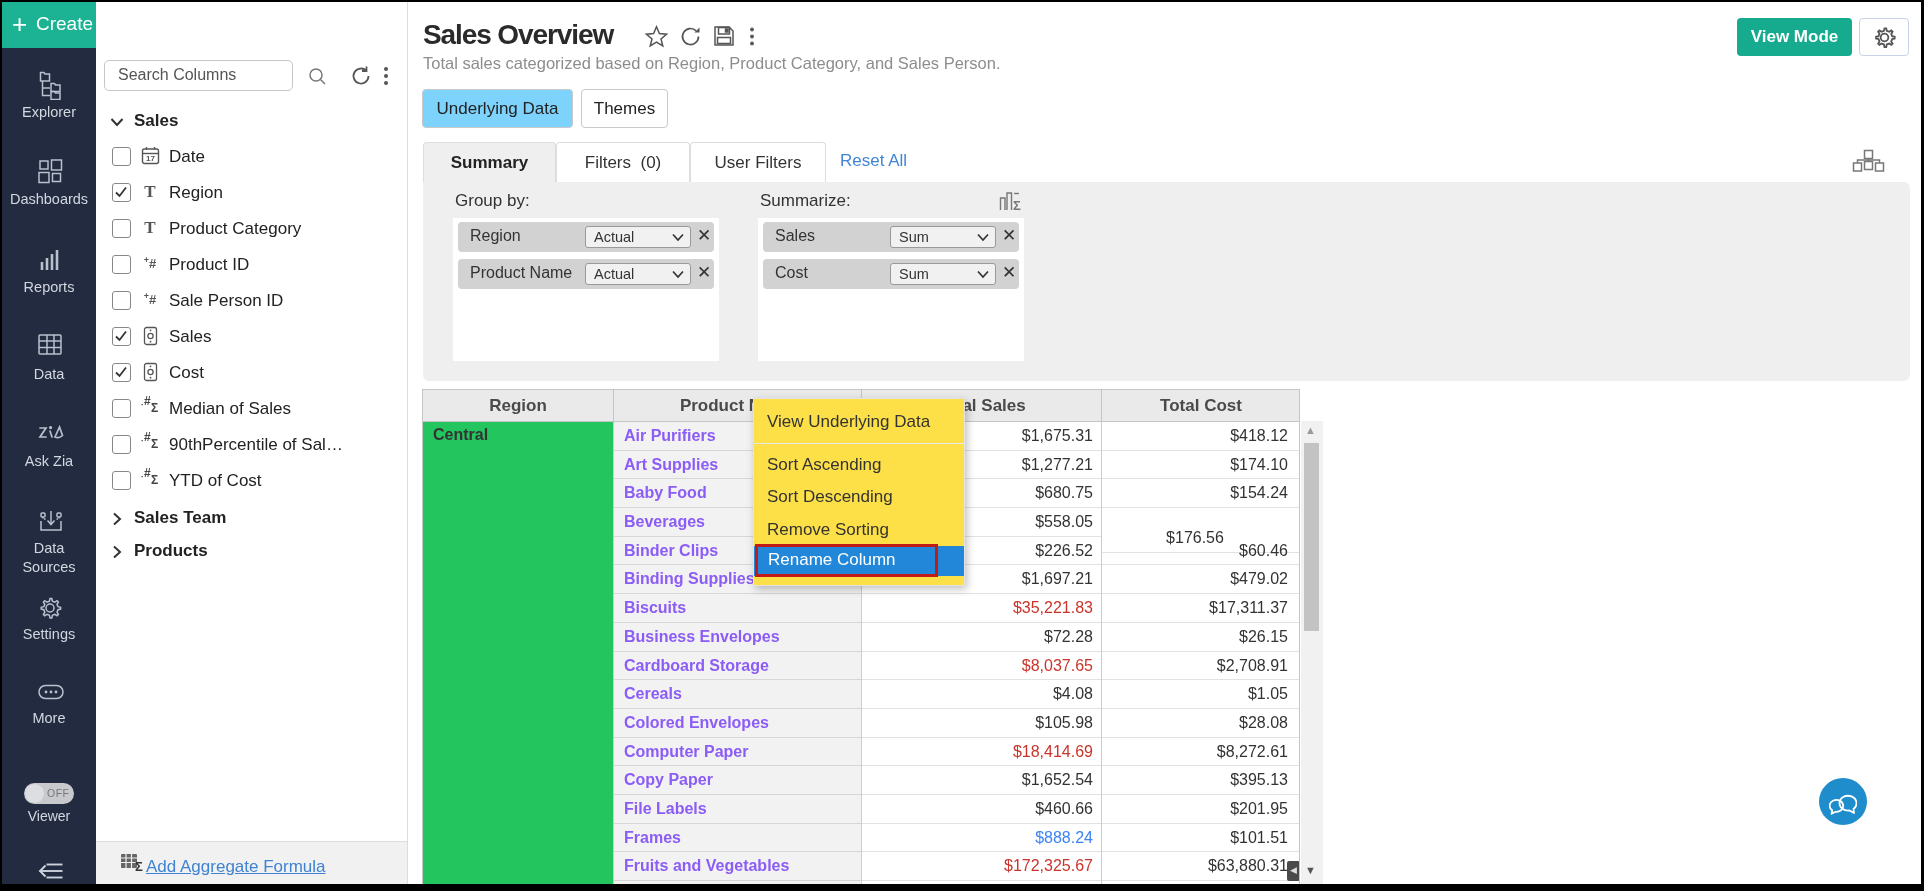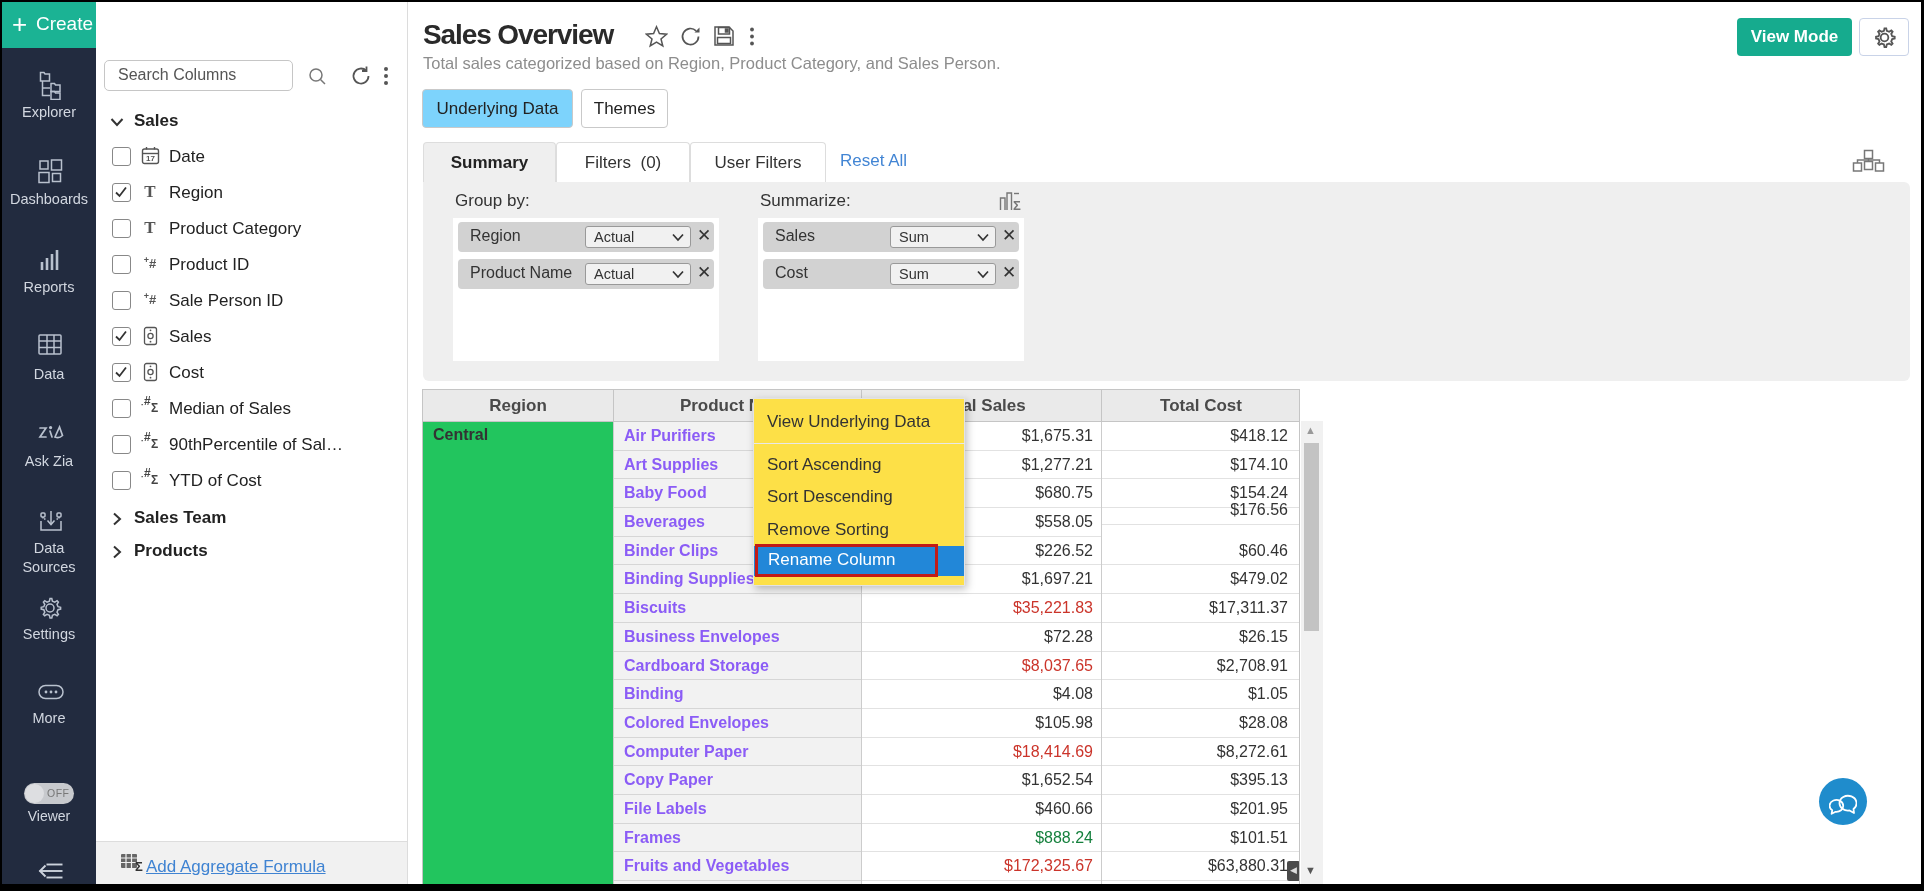--- a/index.html
+++ b/index.html
@@ -357,21 +357,21 @@
       <div class="ab" style="left:191px;top:32px;width:248px;height:463px;background:#f2f2f2;border-right:1px solid #ccc;">
         <div class="prow" style="top:0.00px;">Air Purifiers</div>
         <div class="prow" style="top:28.69px;">Art Supplies</div>
         <div class="prow" style="top:57.38px;">Baby Food</div>
         <div class="prow" style="top:86.07px;">Beverages</div>
         <div class="prow" style="top:114.76px;">Binder Clips</div>
         <div class="prow" style="top:143.45px;">Binding Supplies</div>
         <div class="prow" style="top:200.83px;">Business Envelopes</div>
         <div class="prow" style="top:172.14px;">Biscuits</div>
         <div class="prow" style="top:229.52px;">Cardboard Storage</div>
-        <div class="prow" style="top:258.21px;">Binding</div>
+        <div class="prow" style="top:258.21px;">Cereals</div>
         <div class="prow" style="top:286.90px;">Colored Envelopes</div>
         <div class="prow" style="top:315.59px;">Computer Paper</div>
         <div class="prow" style="top:344.28px;">Copy Paper</div>
         <div class="prow" style="top:372.97px;">File Labels</div>
         <div class="prow" style="top:401.66px;">Frames</div>
         <div class="prow" style="top:430.35px;">Fruits and Vegetables</div>
         <div class="prow" style="top:459.04px;">Hanging Door Displays</div>
       </div>
       <div class="ab" style="left:439px;top:32px;width:240px;height:463px;background:#fff;border-right:1px solid #ccc;">
         <div class="vrow" style="top:0.00px;color:#333;padding-right:8px;">$1,675.31</div>
@@ -381,29 +381,29 @@
         <div class="vrow" style="top:114.76px;color:#333;padding-right:8px;">$226.52</div>
         <div class="vrow" style="top:143.45px;color:#333;padding-right:8px;">$1,697.21</div>
         <div class="vrow" style="top:172.14px;color:#cb342a;padding-right:8px;">$35,221.83</div>
         <div class="vrow" style="top:200.83px;color:#333;padding-right:8px;">$72.28</div>
         <div class="vrow" style="top:229.52px;color:#cb342a;padding-right:8px;">$8,037.65</div>
         <div class="vrow" style="top:258.21px;color:#333;padding-right:8px;">$4.08</div>
         <div class="vrow" style="top:286.90px;color:#333;padding-right:8px;">$105.98</div>
         <div class="vrow" style="top:315.59px;color:#cb342a;padding-right:8px;">$18,414.69</div>
         <div class="vrow" style="top:344.28px;color:#333;padding-right:8px;">$1,652.54</div>
         <div class="vrow" style="top:372.97px;color:#333;padding-right:8px;">$460.66</div>
-        <div class="vrow" style="top:401.66px;color:#15803d;padding-right:8px;">$888.24</div>
+        <div class="vrow" style="top:401.66px;color:#3b82f6;padding-right:8px;">$888.24</div>
         <div class="vrow" style="top:430.35px;color:#cb342a;padding-right:8px;">$172,325.67</div>
         <div class="vrow" style="top:459.04px;color:#333;padding-right:8px;">$1,202.16</div>
       </div>
       <div class="ab" style="left:679px;top:32px;width:198px;height:463px;background:#fff;">
         <div class="vrow" style="top:0.00px;">$418.12</div>
         <div class="vrow" style="top:28.69px;">$174.10</div>
         <div class="vrow" style="top:57.38px;">$154.24</div>
-        <div class="vrow" style="top:74px;">$176.56</div>
+        <div class="vrow" style="top:102px;text-align:center;">$176.56</div>
         <div class="vrow" style="top:114.76px;">$60.46</div>
         <div class="vrow" style="top:143.45px;">$479.02</div>
         <div class="vrow" style="top:172.14px;">$17,311.37</div>
         <div class="vrow" style="top:200.83px;">$26.15</div>
         <div class="vrow" style="top:229.52px;">$2,708.91</div>
         <div class="vrow" style="top:258.21px;">$1.05</div>
         <div class="vrow" style="top:286.90px;">$28.08</div>
         <div class="vrow" style="top:315.59px;">$8,272.61</div>
         <div class="vrow" style="top:344.28px;">$395.13</div>
         <div class="vrow" style="top:372.97px;">$201.95</div>

